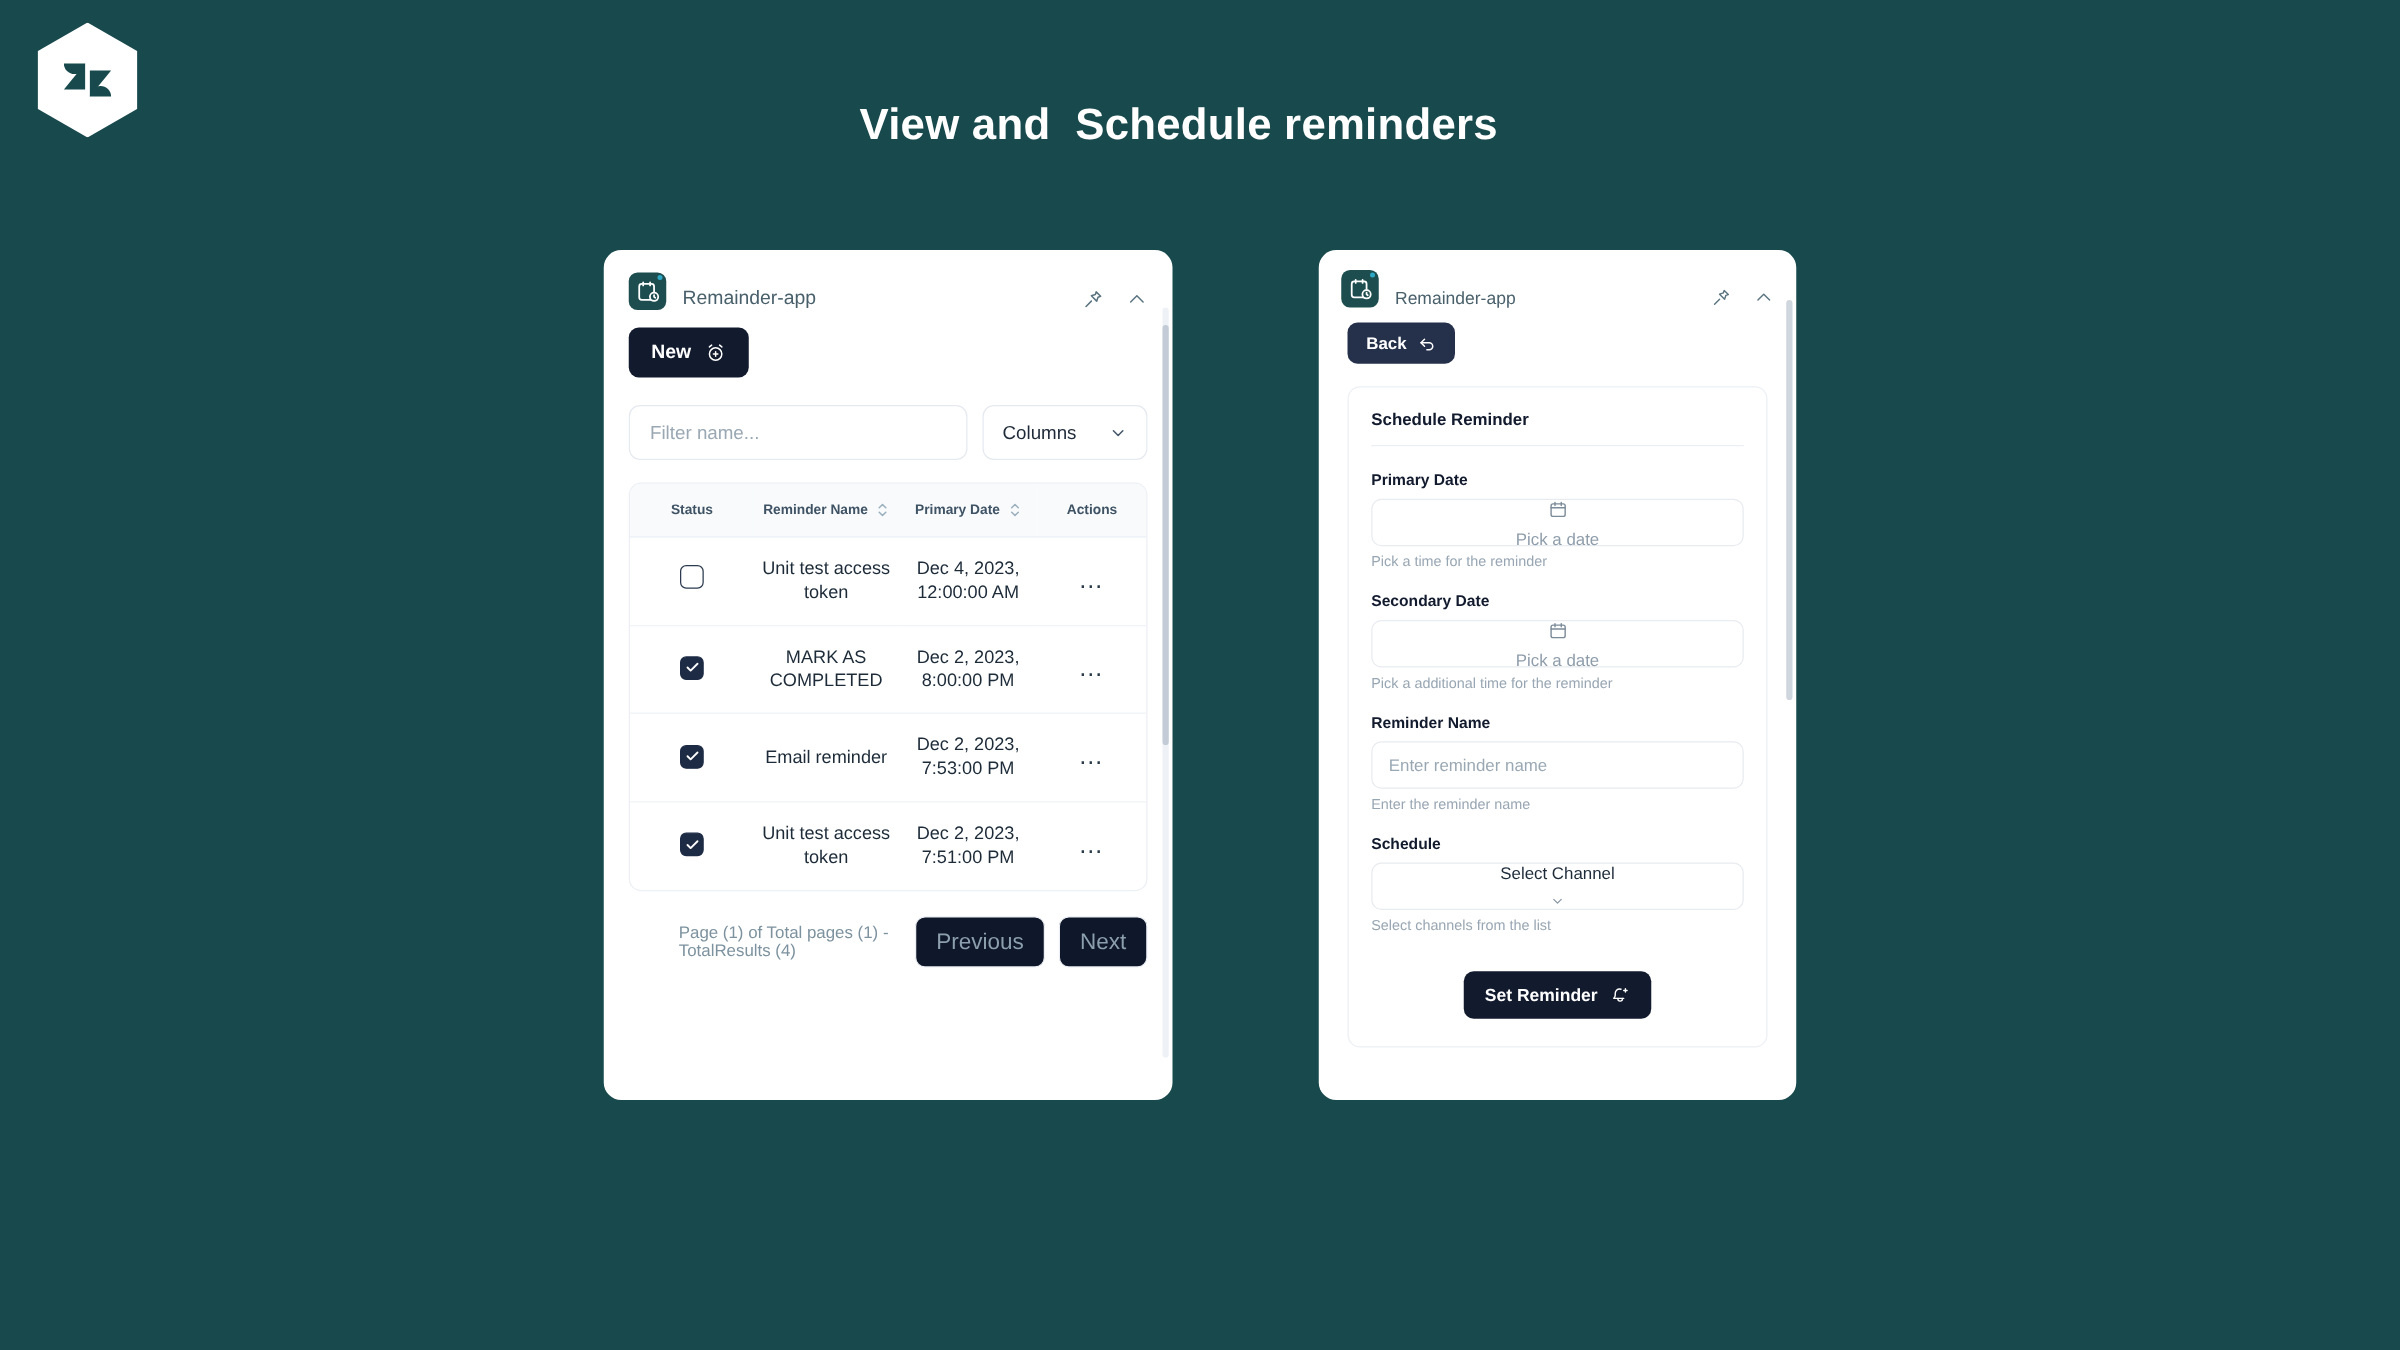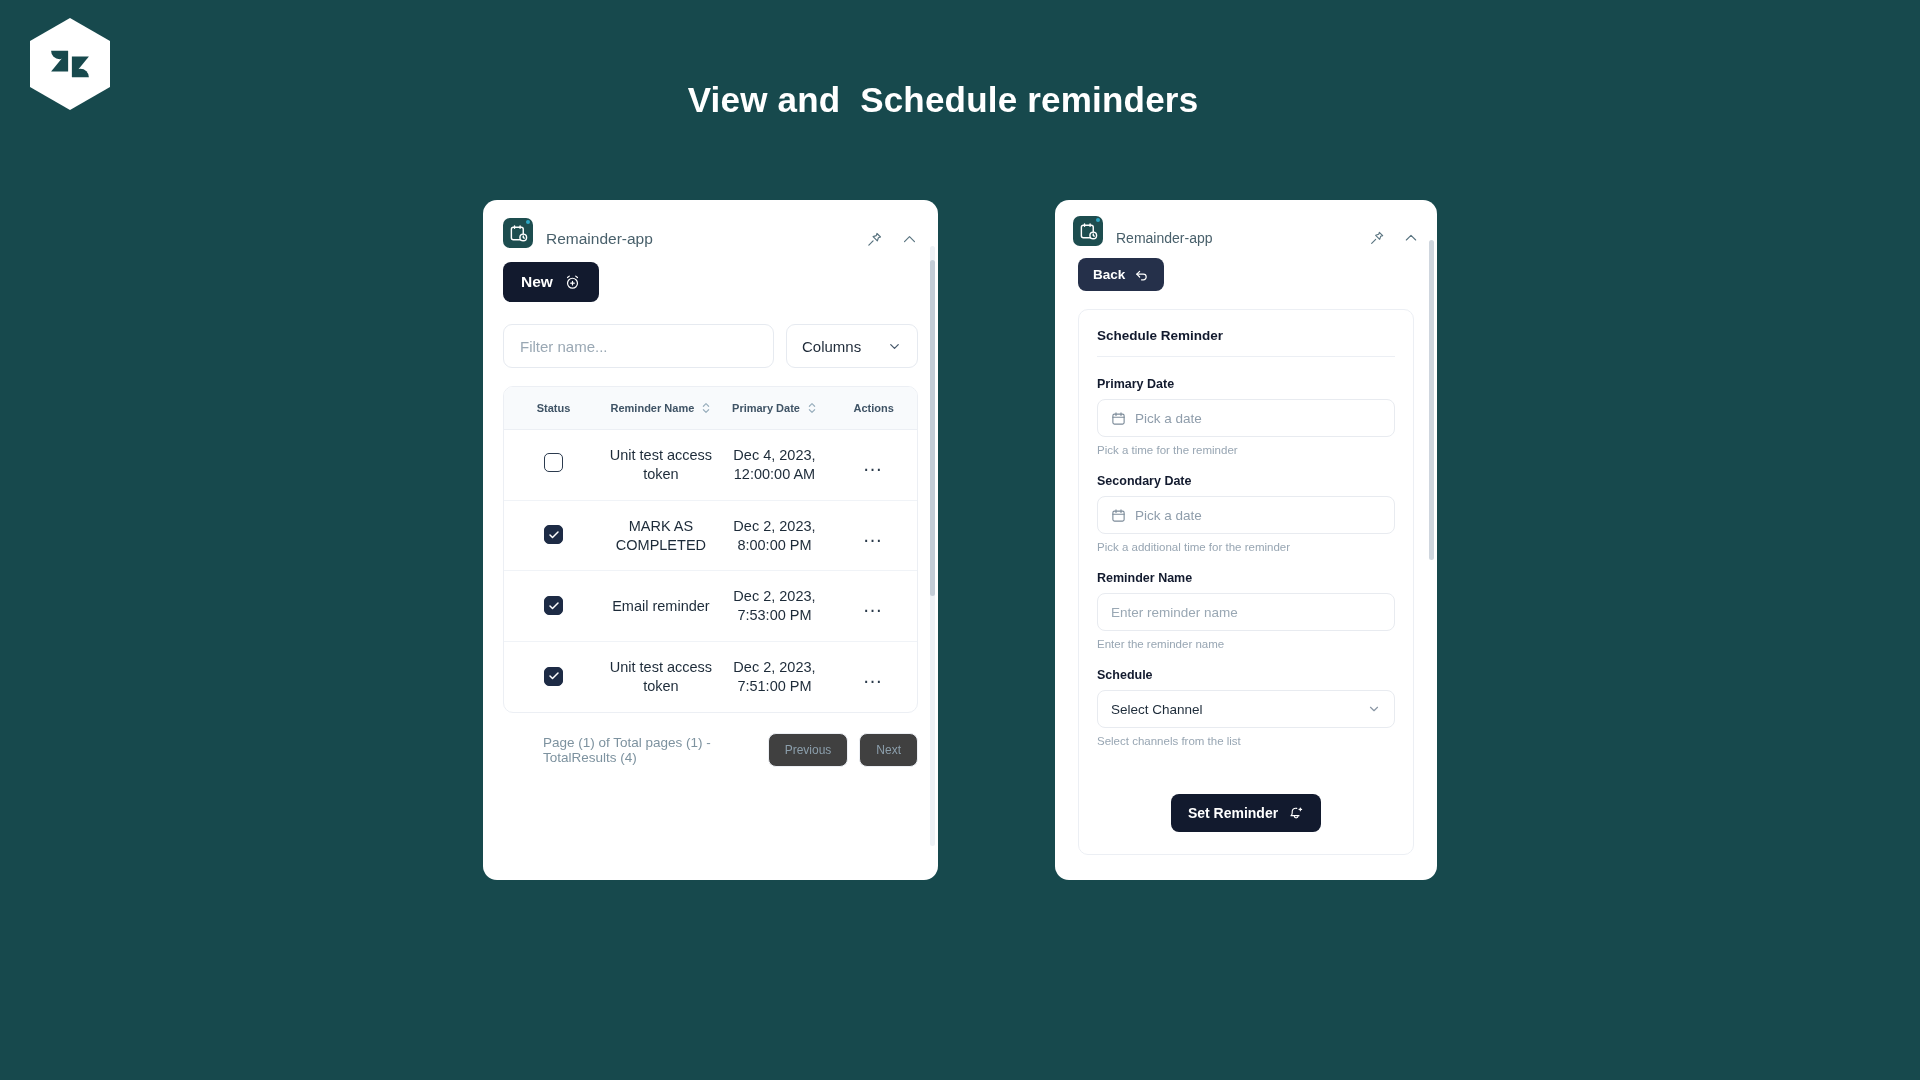--- a/index.html
+++ b/index.html
@@ -92,21 +92,20 @@
   .btn-back {
     background: #25304a;
     font-size: 13.5px;
     padding: 9px 15px;
     gap: 9px;
   }
   .btn-set {
     font-size: 14px;
     padding: 11px 17px;
     gap: 10px;
-    margin-top: 17px;
   }
 
   .left-body { padding: 0 20px; }
   .new-row { padding: 8px 0 22px 0; }
 
   
   .filter-row { display: flex; gap: 12px; align-items: stretch; }
   .filter-input {
     flex: 1 1 auto;
     height: 44px;
@@ -185,23 +184,23 @@
   
   .pager {
     display: flex; align-items: center; gap: 11px;
     padding: 20px 0 22px 0;
     margin-left: 40px;
   }
   .pager-info { flex: 1 1 auto; font-size: 13.5px; color: #7d929f; }
   .pager-btn {
     border: 1px solid #eceff4;
     border-radius: 8px;
-    background: #404040;
+    background: #0f172a;
     color: #8c9fac;
-    font-size: 12px;
+    font-size: 18px;
     padding: 9px 16px;
     cursor: pointer;
     font-family: inherit;
   }
 
   
   .vscroll {
     position: absolute; right: 3px; top: 46px;
     width: 5px; height: 600px;
     background: #eef1f5; border-radius: 3px;
@@ -238,20 +237,21 @@
   .field-box {
     height: 38px;
     border: 1px solid #e8ebf0;
     border-radius: 8px;
     background: #fff;
     display: flex; align-items: center; gap: 9px;
     padding: 0 13px;
     font-size: 13.5px;
     color: #8f9dab;
     cursor: pointer;
+    flex-direction: column;
   }
   .field-box.sel { justify-content: space-between; color: #1d2b39; }
   .field-box.sel .sel-txt { font-size: 13.5px; }
   .field-box input {
     border: none; outline: none; width: 100%; height: 100%;
     font-size: 13.5px; color: #1d2b39; font-family: inherit; background: transparent;
   }
   .field-box input::placeholder { color: #9aa8b4; }
   .field-hint { font-size: 11.5px; color: #98a6b3; margin-top: 7px; }
   .submit-row { display: flex; justify-content: center; padding-top: 12px; }

